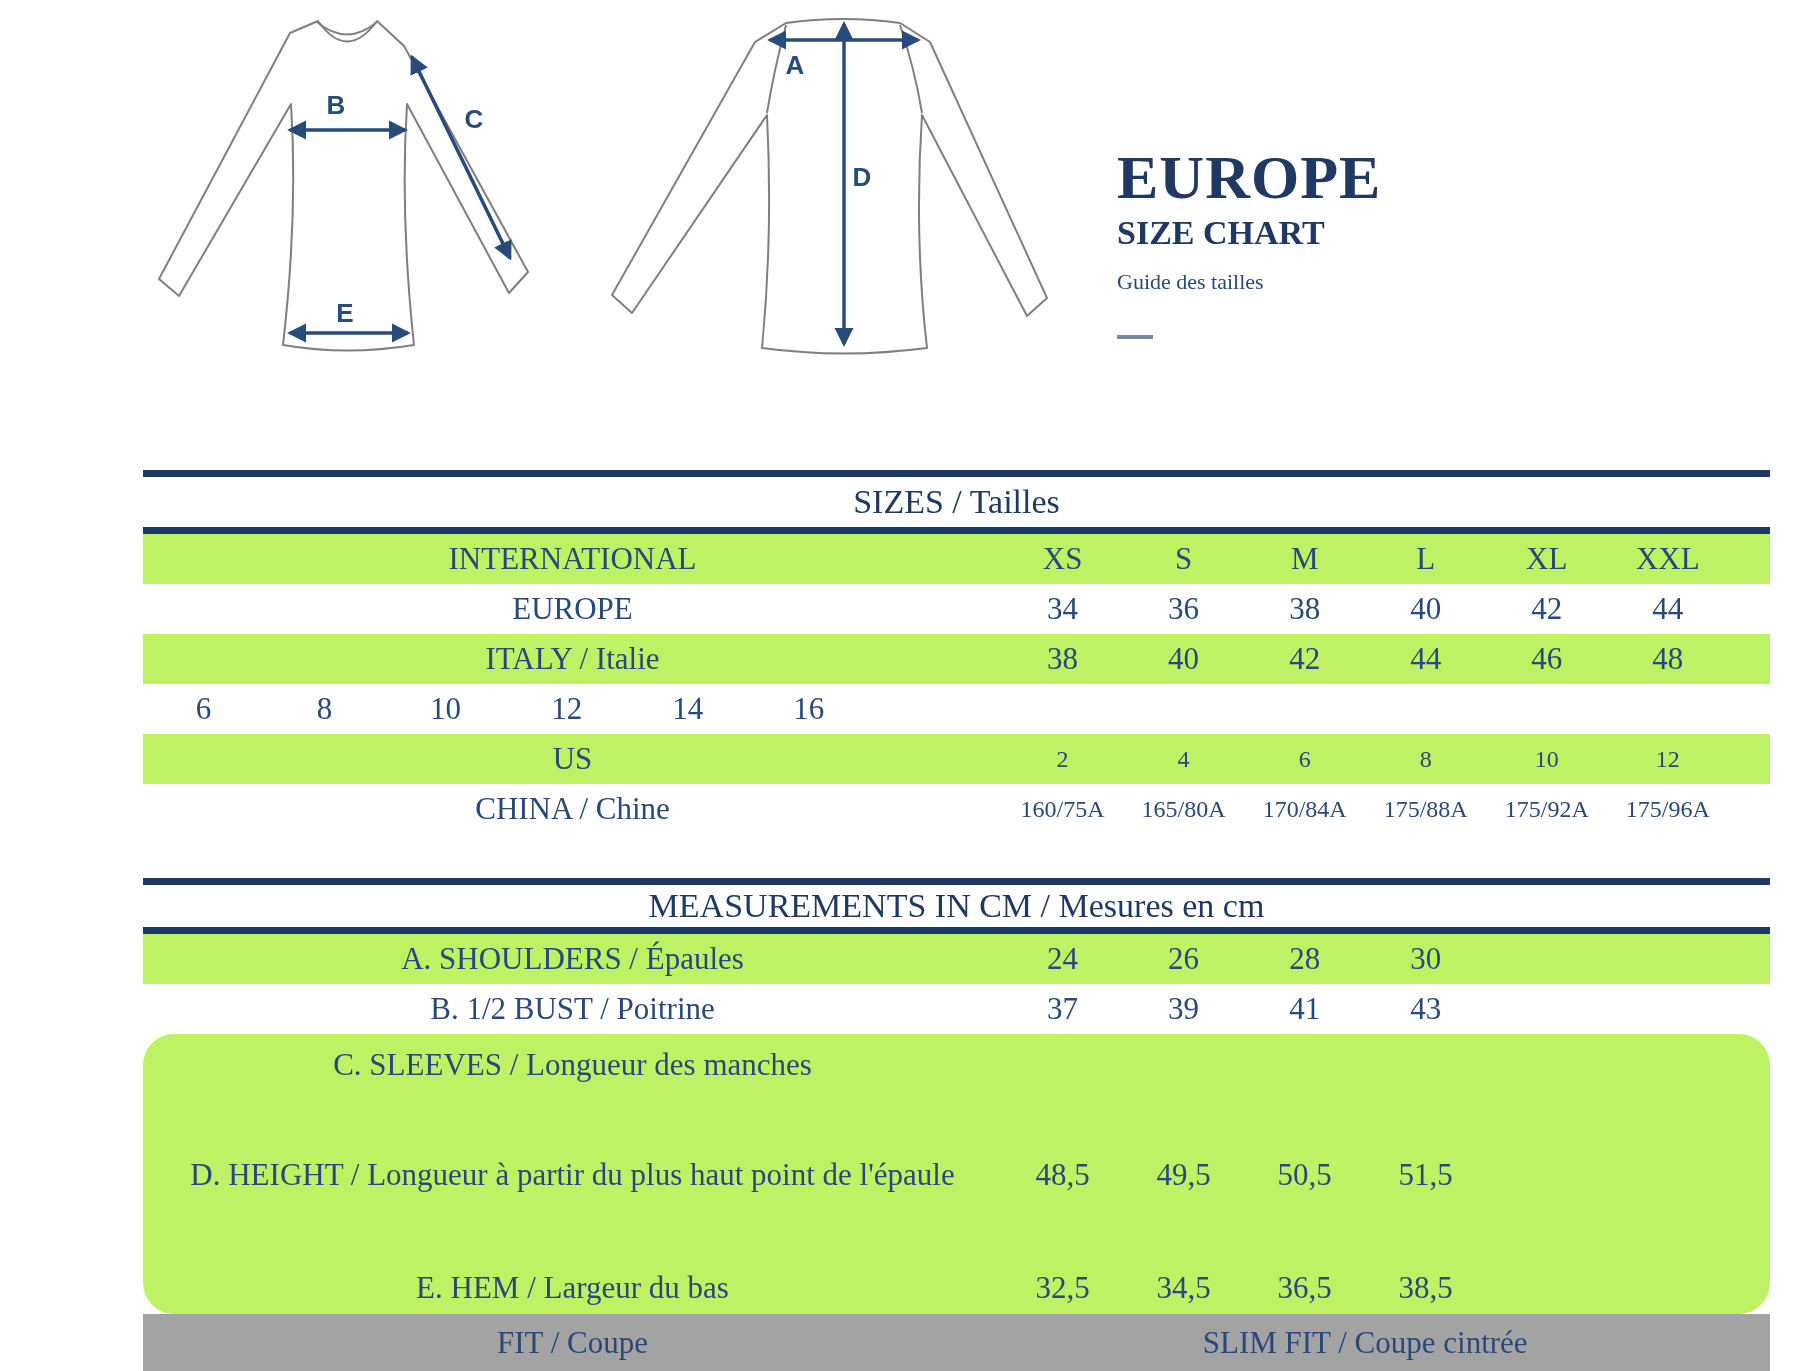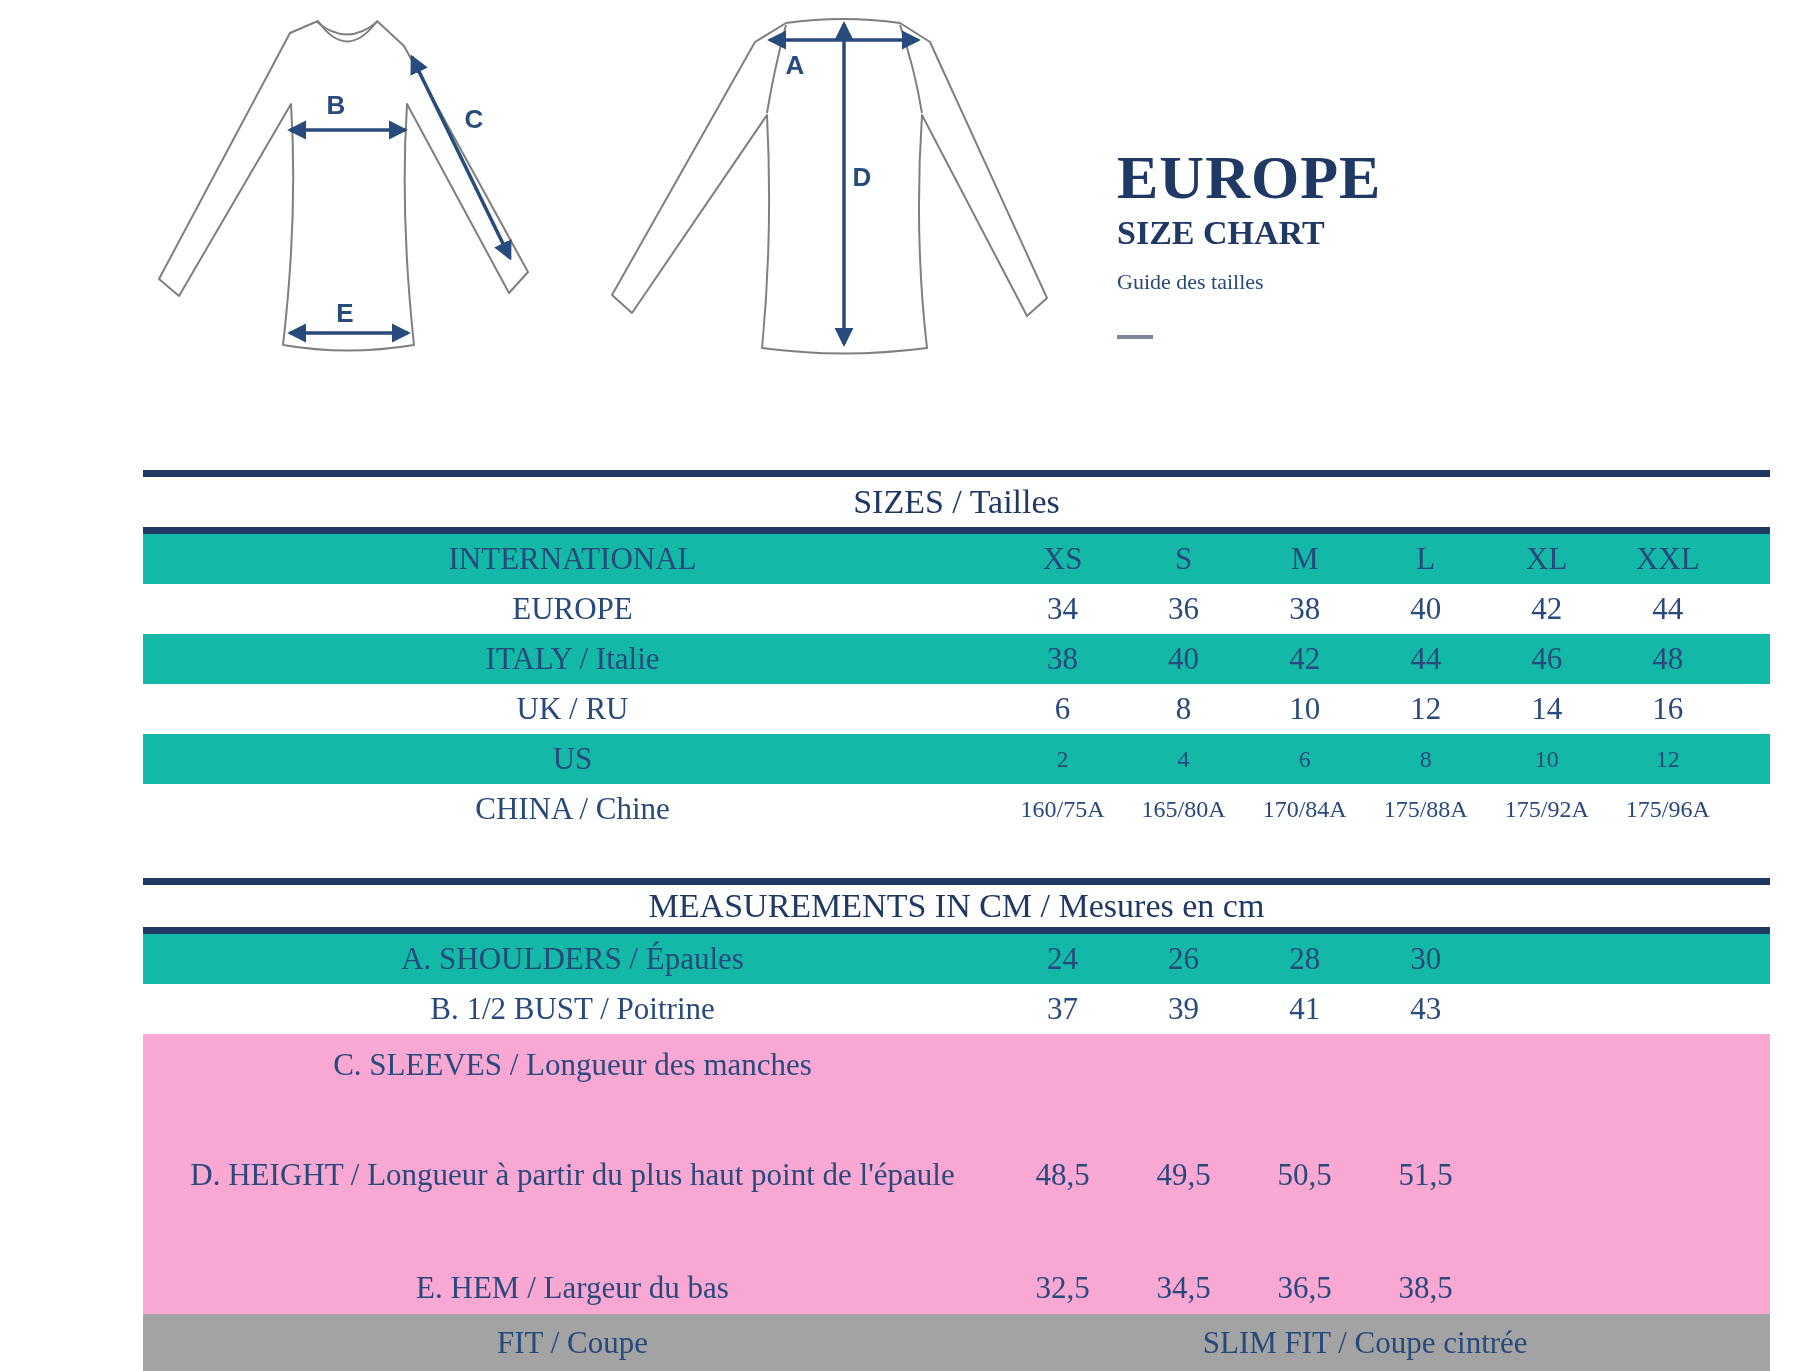--- a/index.html
+++ b/index.html
@@ -16,26 +16,26 @@
   .dash{width:36px;height:4px;background:#7d8799;margin-top:42px;}
   
   .table{position:absolute;left:143px;width:1627px;}
   #sizes-table{top:470px;}
   #meas-table{top:878px;}
   .rule{height:7px;background:#1f3864;}
   .theader{height:50px;display:flex;align-items:center;justify-content:center;
            font-size:34px;font-weight:normal;color:#1f3864;}
   #meas-table .theader{height:42px;}
   .trow{display:flex;align-items:center;height:50px;}
-  .stripe{background:#14b8a6;}
+  .stripe{background:#bef264;}
   .tlabel{width:52.8%;text-align:center;font-size:31px;}
   .tval{width:7.44%;text-align:center;font-size:31px;}
   .small .tval{font-size:24px;}
   
-  .gray-block{background:#f9a8d4;}
+  .gray-block{background:#bef264;border-radius:31px;}
   .c-row{padding-top:6px;height:50px;}
   .d-row{height:110px;margin-top:30px;}
   .d-row .tlabel{padding:0 28px;box-sizing:border-box;line-height:1.4;}
   .e-row{height:52px;margin-top:32px;}
   .fit-row{height:57px;background:#a3a3a3;}
   .tval-wide{width:44.64%;text-align:center;font-size:31px;}
 </style>
 </head>
 <body>
 
@@ -108,21 +108,20 @@
   <div class="trow stripe">
     <div class="tlabel">ITALY / Italie</div>
     <div class="tval">38</div>
     <div class="tval">40</div>
     <div class="tval">42</div>
     <div class="tval">44</div>
     <div class="tval">46</div>
     <div class="tval">48</div>
   </div>
   <div class="trow">
-    <div class="tlabel">UK / RU</div>
     <div class="tval">6</div>
     <div class="tval">8</div>
     <div class="tval">10</div>
     <div class="tval">12</div>
     <div class="tval">14</div>
     <div class="tval">16</div>
   </div>
   <div class="trow stripe small">
     <div class="tlabel">US</div>
     <div class="tval">2</div>

